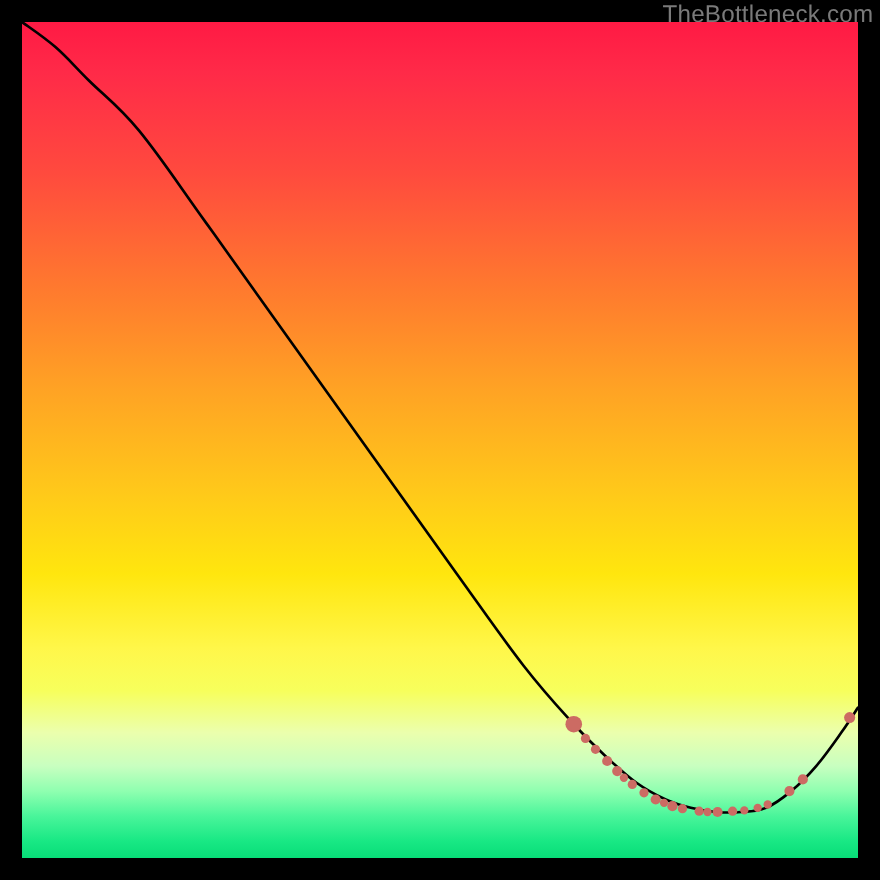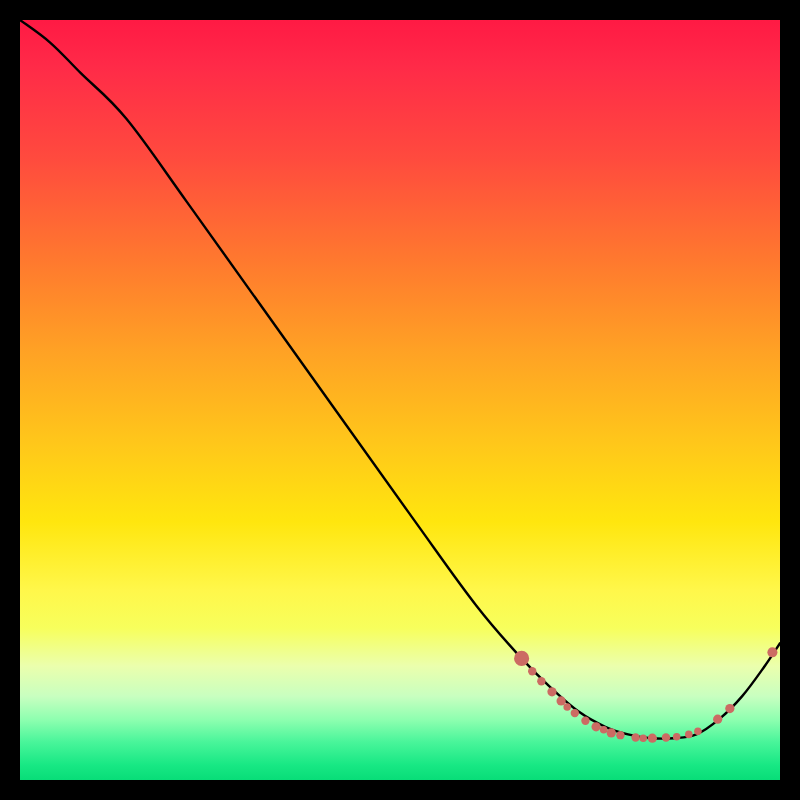--- a/index.html
+++ b/index.html
@@ -56,20 +56,21 @@
     font-size: 22px;
     letter-spacing: 0.2px;
     color: #7a7a7a;
     user-select: none;
   }
 </style>
 </head>
 <body>
 <div class="stage">
 
+  <div class="watermark">TheBottleneck.com</div>
 
   <div class="plot">
     <svg class="curve" viewBox="0 0 760 760">
       <g>
         <path id="main-curve" fill="none" stroke="#000000" stroke-width="2.4" stroke-linecap="round" stroke-linejoin="round" d="M 0.00 0.00 C 5.47 4.10, 19.46 13.22, 30.40 22.80 C 41.34 32.38, 47.12 39.52, 60.80 53.20 C 74.48 66.88, 87.25 75.54, 106.40 98.80 C 125.55 122.06, 142.58 148.20, 167.20 182.40 C 191.82 216.60, 215.84 250.50, 243.20 288.80 C 270.56 327.10, 291.84 356.90, 319.20 395.20 C 346.56 433.50, 370.58 467.40, 395.20 501.60 C 419.82 535.80, 436.85 560.58, 456.00 585.20 C 475.15 609.82, 487.92 623.35, 501.60 638.40 C 515.28 653.45, 521.74 659.22, 532.00 668.80 C 542.26 678.38, 549.02 684.76, 558.60 691.60 C 568.18 698.44, 576.31 702.70, 585.20 706.80 C 594.09 710.90, 599.79 712.35, 608.00 714.40 C 616.21 716.45, 622.59 717.52, 630.80 718.20 C 639.01 718.88, 645.39 718.88, 653.60 718.20 C 661.81 717.52, 668.19 717.82, 676.40 714.40 C 684.61 710.98, 690.99 706.04, 699.20 699.20 C 707.41 692.36, 713.79 685.98, 722.00 676.40 C 730.21 666.82, 737.96 655.58, 744.80 646.00 C 751.64 636.42, 757.26 627.30, 760.00 623.20"></path>
       </g>
       <g id="dot-layer">
           <circle cx="501.60" cy="638.40" r="7.56" fill="#cc6b63" stroke="#8a3c38" stroke-width="0"></circle>
           <circle cx="512.24" cy="651.32" r="4.20" fill="#cc6b63" stroke="#8a3c38" stroke-width="0"></circle>
           <circle cx="521.36" cy="661.20" r="4.20" fill="#cc6b63" stroke="#8a3c38" stroke-width="0"></circle>

